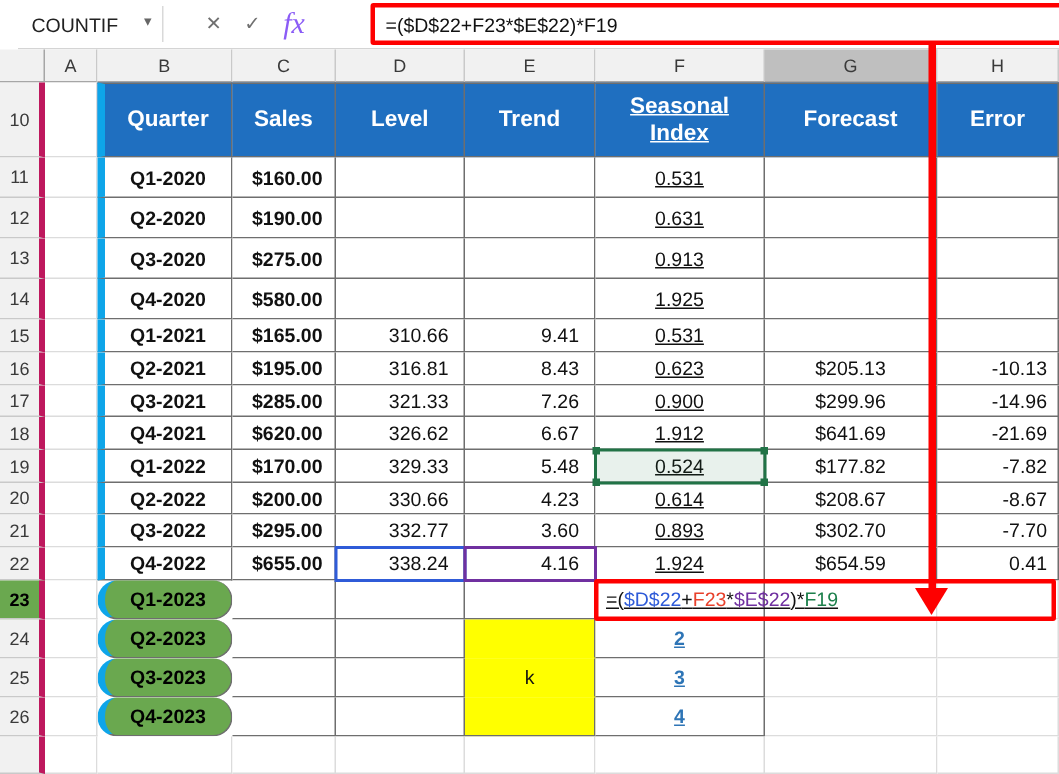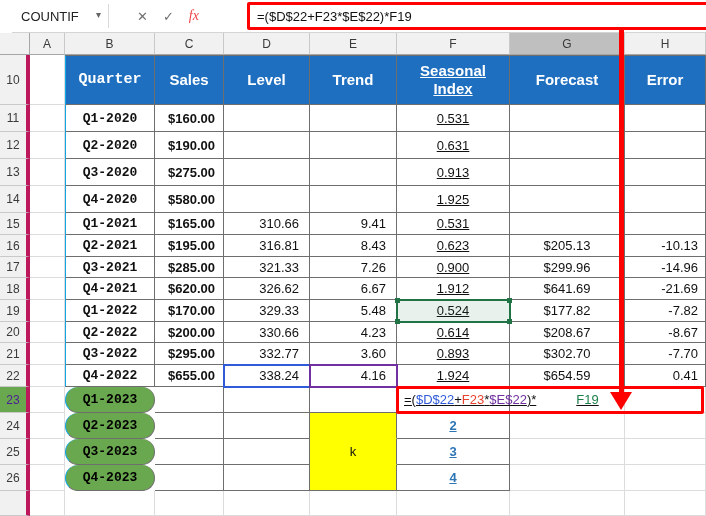--- a/index.html
+++ b/index.html
@@ -9,50 +9,50 @@
   
   .fbar { position: absolute; top: 0; left: 12px; width: 706px; height: 33px;
           background: #fff; border-bottom: 1px solid #d4d4d4;
           display: flex; align-items: center; }
   .namebox { width: 96px; height: 100%; display: flex; align-items: center;
              padding-left: 9px; font-size: 13px; color: #222; position: relative; }
   .nb-arrow { position: absolute; right: 7px; top: 9px; font-size: 10px; color: #666; }
   .fsep { width: 1px; height: 24px; background: #d9d9d9; margin-right: 14px; }
   .ficons { display: flex; align-items: center; gap: 15px; width: 118px; padding-left: 14px; }
   .fic { font-size: 13px; color: #707070; cursor: default; }
-  .fic.fx { font-style: italic; font-family: "Liberation Serif", serif; font-size: 14px; color: #ef4444; }
+  .fic.fx { font-style: italic; font-family: "Liberation Serif", serif; font-size: 20px; color: #8b5cf6; }
   .finput { flex: 1; height: 28px; margin: 2px 3px 2px 6px; border: 3px solid var(--accent-red, #fe0000);
             border-radius: 2px; display: flex; align-items: center; padding-left: 7px;
             font-size: 13px; color: #111; background: #fff; white-space: nowrap; overflow: hidden; text-align: center; }
 
   
   #sheet { position: absolute; top: 33px; left: 0; width: 706px; height: 483px;
            display: grid; background: #fff;
            grid-template-columns: 30px 35px 90px 69px 86px 87px 113px 115px 81px;
            grid-template-rows: 22px 50px 27px 27px 27px 27px 22px 22px 21px 22px 22px 21px 22px 22px 26px 26px 26px 26px 25px; }
   .corner { background: #F1F1F1; border-right: 1px solid #A6A6A6; border-bottom: 1px solid #A6A6A6; }
   .colhdr { background: #F1F1F1; border-right: 1px solid #C9C9C9; border-bottom: 1px solid #A6A6A6;
             color: #3a3a3a; display: flex; align-items: center; justify-content: center; font-size: 12px; }
   .colhdr.sel { background: #BFBFBF; }
   .rowhdr { background: #F1F1F1; border-right: 4px solid #be185d; border-bottom: 1px solid #C9C9C9;
             color: #3a3a3a; display: flex; align-items: center; justify-content: center; font-size: 12px; }
-  .rowhdr.sel { background: var(--cell-green, #6AA84F); color: #4c1d95; font-weight: 400; text-align: right; }
+  .rowhdr.sel { background: var(--cell-green, #6AA84F); color: #000000; font-weight: 700; text-align: right; }
 
   .cell { background: #fff; display: flex; align-items: center; font-size: 13px;
           color: #111; white-space: nowrap; overflow: hidden; }
   .cB { justify-content: center; font-weight: 700; }
   .cC { justify-content: flex-end; padding-right: 8px; font-weight: 700; }
   .cD { justify-content: flex-end; padding-right: 10px; }
   .cE { justify-content: flex-end; padding-right: 10px; }
   .cF { justify-content: center; text-decoration: underline; }
   .cG { justify-content: center; }
   .cH { justify-content: flex-end; padding-right: 7px; }
 
   .tb  { border-right: 1px solid #6e6e6e; border-bottom: 1px solid #6e6e6e; }
-  .tbl { border-left: 1px solid #0ea5e9; font-family: Liberation Mono, monospace; }
+  .tbl { border-left: 5px solid #0ea5e9; }
   .tbt { border-top: 1px solid #6e6e6e; }
   .ga  { border-right: 1px solid #DCDCDC; border-bottom: 1px solid #DCDCDC; }
 
   .th { background: var(--header-blue, #1F6FC0); color: #fff; font-weight: 700; font-size: 15px;
         line-height: 1.2; justify-content: center; text-align: center; white-space: normal;
         padding: 2px 4px; }
   .green  { background: var(--cell-green, #6AA84F); color: #000; font-weight: 700; border-radius: 13px; }
   .yellow { background: var(--cell-yellow, #FFFF00); justify-content: center; padding: 0; font-weight: 400; }
   .yb     { border-bottom-color: var(--cell-yellow, #FFFF00); }
   .bluenum { color: var(--num-blue, #2E75B6); font-weight: 700; }
@@ -230,21 +230,21 @@
       <div class="cell cD tb"></div>
       <div class="cell cE tb"></div>
       <div class="cell cF formula tb">
         <span>=(</span>
         <span style="color: rgb(47, 91, 216);">$D$22</span>
         <span>+</span>
         <span style="color: rgb(232, 65, 44);">F23</span>
         <span>*</span>
         <span style="color: rgb(112, 48, 160);">$E$22</span>
         <span>)*</span>
-        <span style="color: rgb(29, 128, 76); margin-left: 40px;">F19</span>
+        <span style="color: rgb(29, 128, 76);">F19</span>
       </div>
       <div class="cell cG ga"></div>
       <div class="cell cH ga"></div>
       <div class="rowhdr">24</div>
       <div class="cell cA ga"></div>
       <div class="cell cB green tb tbl">Q2-2023</div>
       <div class="cell cC tb"></div>
       <div class="cell cD tb"></div>
       <div class="cell cE yellow yb tb"></div>
       <div class="cell cF bluenum tb">2</div>

